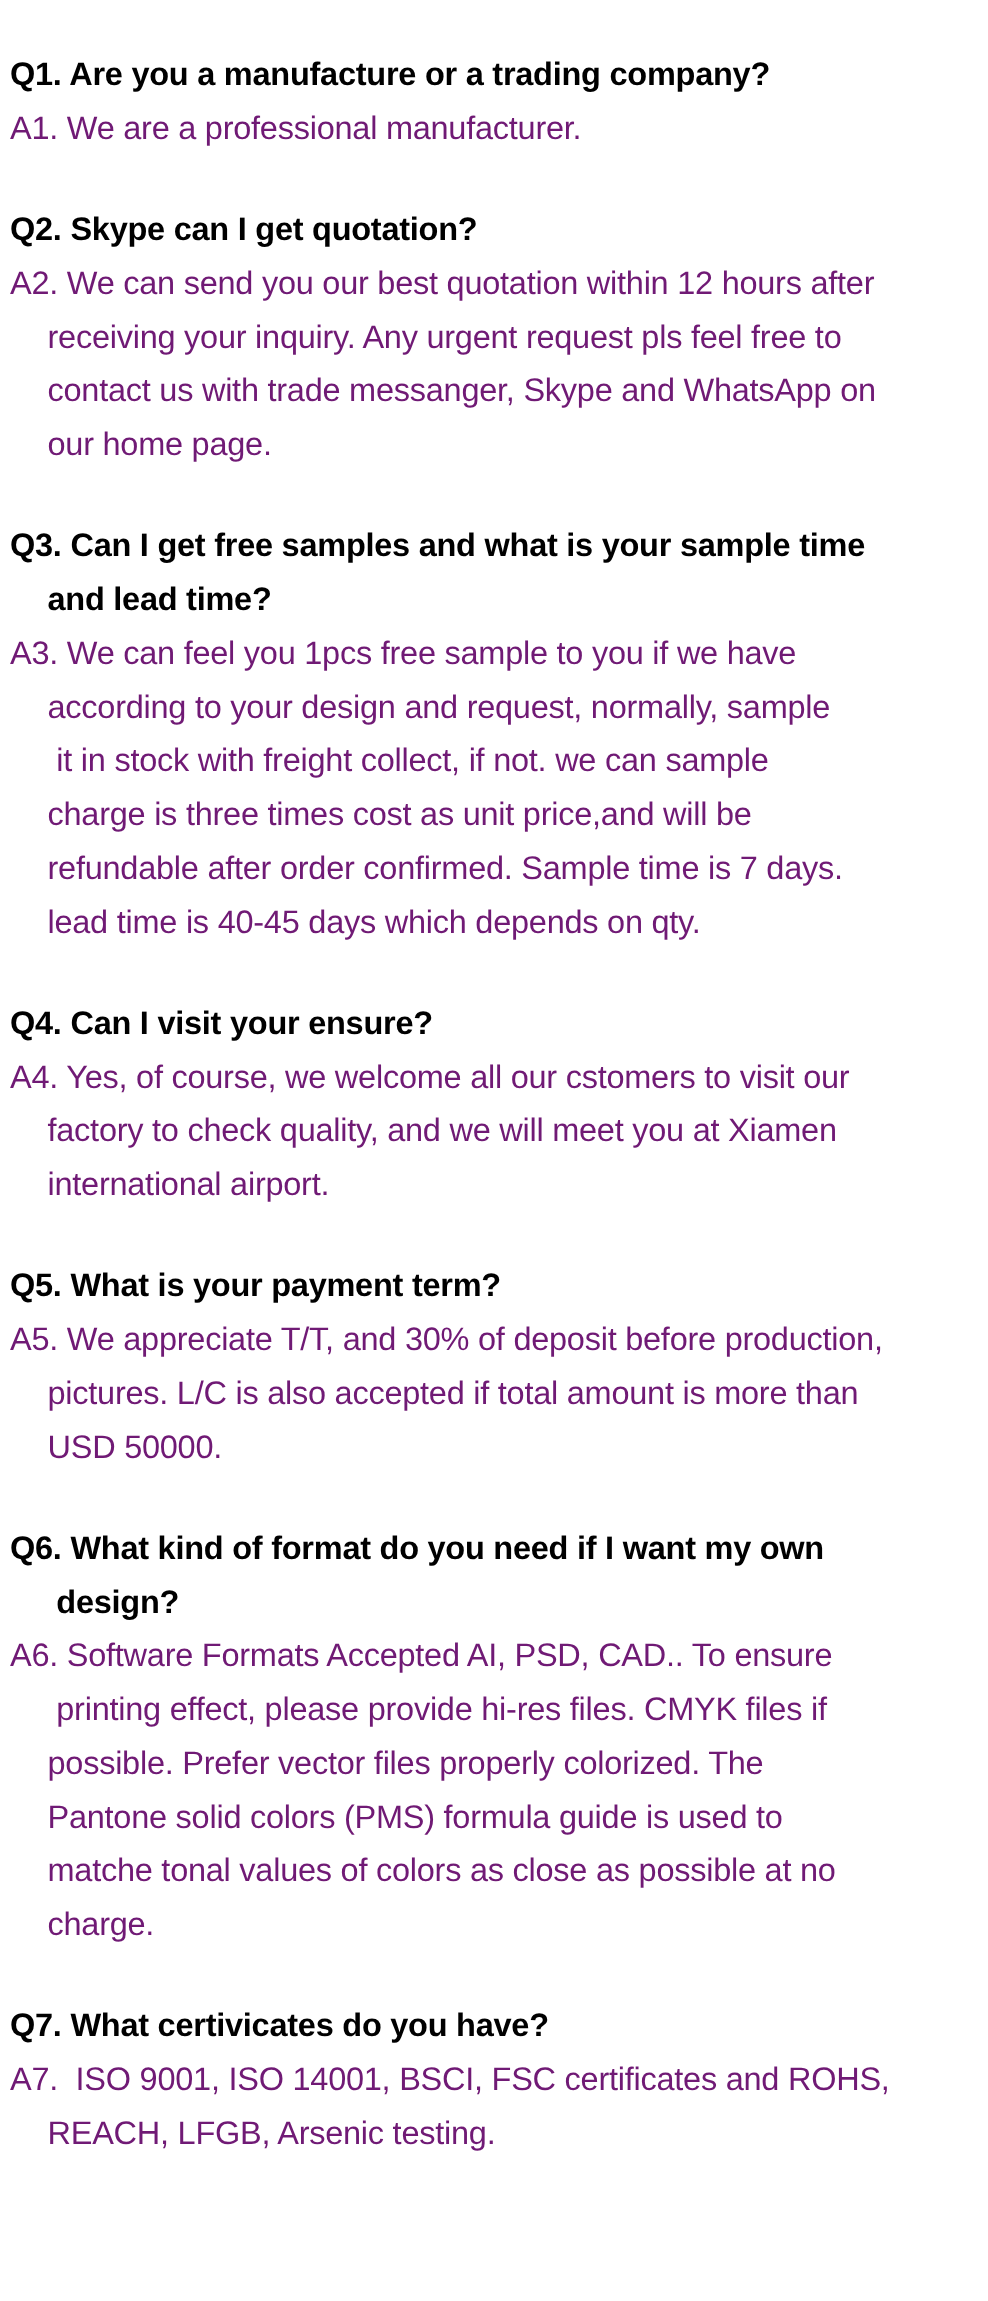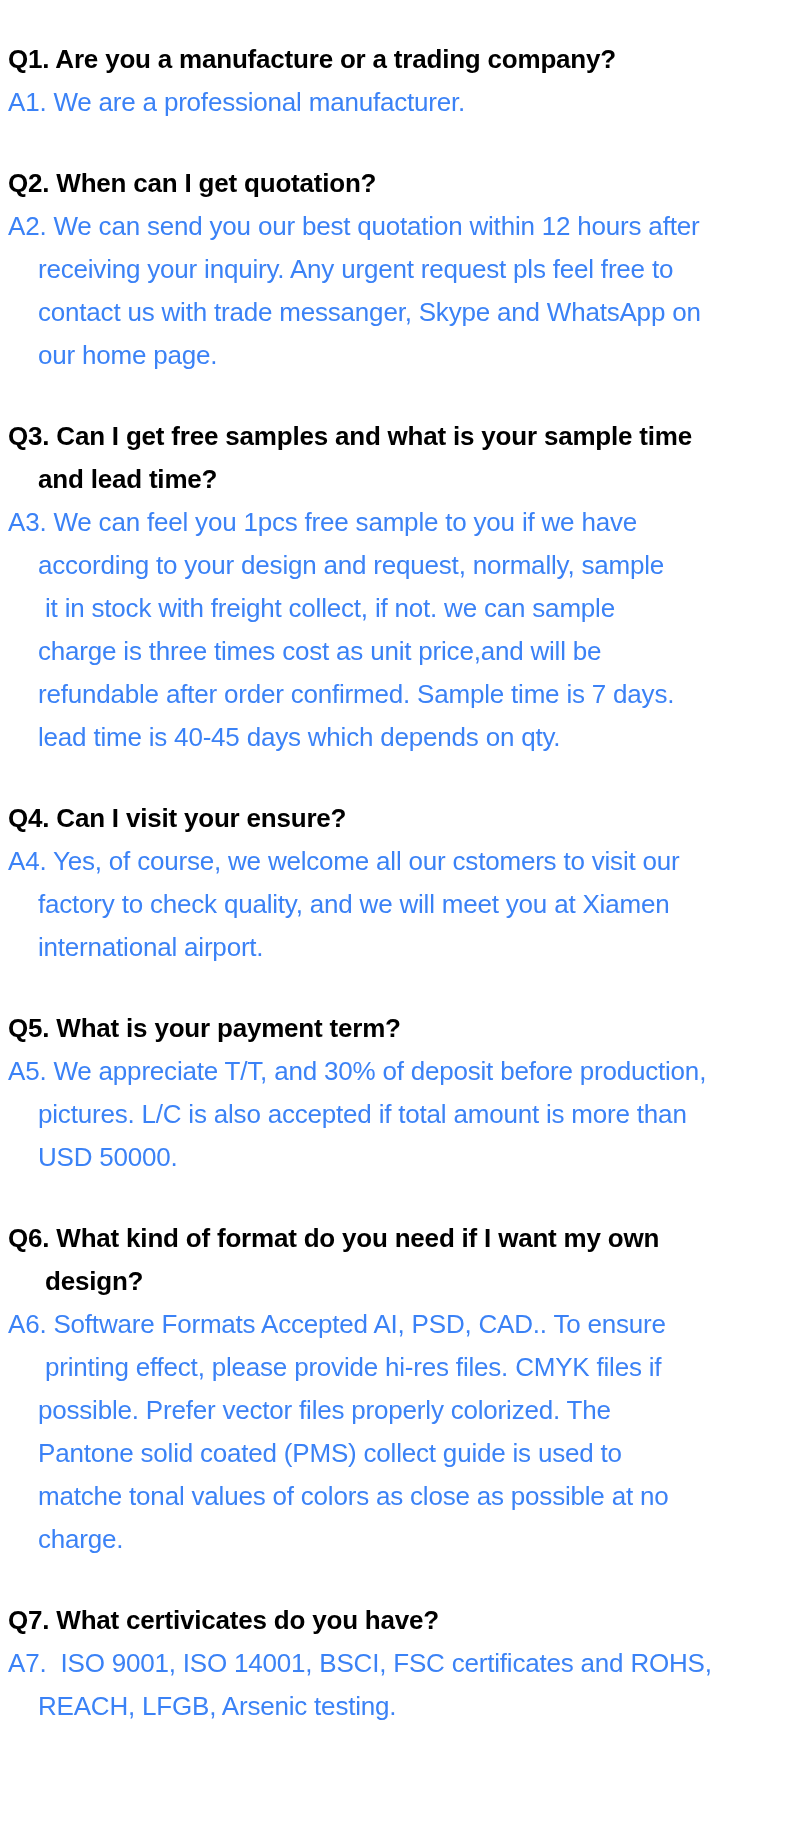--- a/index.html
+++ b/index.html
@@ -14,38 +14,38 @@
   .header svg { display: block; }
   .faq { margin: 38px 0 0 8px; }
   .qa { margin-bottom: 38px; margin-top: 33px; }
   .line {
     white-space: pre;
     font-size: 26px;
     line-height: 43px;
     letter-spacing: -0.2px;
   }
   .q { font-weight: bold; color: #000000; }
-  .a { color: #3b82f6; }
+  .a { color: #701a75; }
   .cont { padding-left: 30px; }
 </style>
 </head>
 <body>
 
 <div class="page">
 
 
   <main class="faq">
 
     <div class="qa">
       <div class="line q">Q1. Are you a manufacture or a trading company?</div>
       <div class="line a">A1. We are a professional manufacturer.</div>
     </div>
 
     <div class="qa">
-      <div class="line q">Q2. When can I get quotation?</div>
+      <div class="line q">Q2. Skype can I get quotation?</div>
       <div class="line a">A2. We can send you our best quotation within 12 hours after</div>
       <div class="line a cont">receiving your inquiry. Any urgent request pls feel free to</div>
       <div class="line a cont">contact us with trade messanger, Skype and WhatsApp on</div>
       <div class="line a cont">our home page.</div>
     </div>
 
     <div class="qa">
       <div class="line q">Q3. Can I get free samples and what is your sample time</div>
       <div class="line q cont">and lead time?</div>
       <div class="line a">A3. We can feel you 1pcs free sample to you if we have</div>
@@ -69,21 +69,21 @@
       <div class="line a cont">pictures. L/C is also accepted if total amount is more than</div>
       <div class="line a cont">USD 50000.</div>
     </div>
 
     <div class="qa">
       <div class="line q">Q6. What kind of format do you need if I want my own</div>
       <div class="line q cont"> design?</div>
       <div class="line a">A6. Software Formats Accepted AI, PSD, CAD.. To ensure</div>
       <div class="line a cont"> printing effect, please provide hi-res files. CMYK files if</div>
       <div class="line a cont">possible. Prefer vector files properly colorized. The</div>
-      <div class="line a cont">Pantone solid coated (PMS) collect guide is used to</div>
+      <div class="line a cont">Pantone solid colors (PMS) formula guide is used to</div>
       <div class="line a cont">matche tonal values of colors as close as possible at no</div>
       <div class="line a cont">charge.</div>
     </div>
 
     <div class="qa">
       <div class="line q">Q7. What certivicates do you have?</div>
       <div class="line a">A7.  ISO 9001, ISO 14001, BSCI, FSC certificates and ROHS,</div>
       <div class="line a cont">REACH, LFGB, Arsenic testing.</div>
     </div>
 

